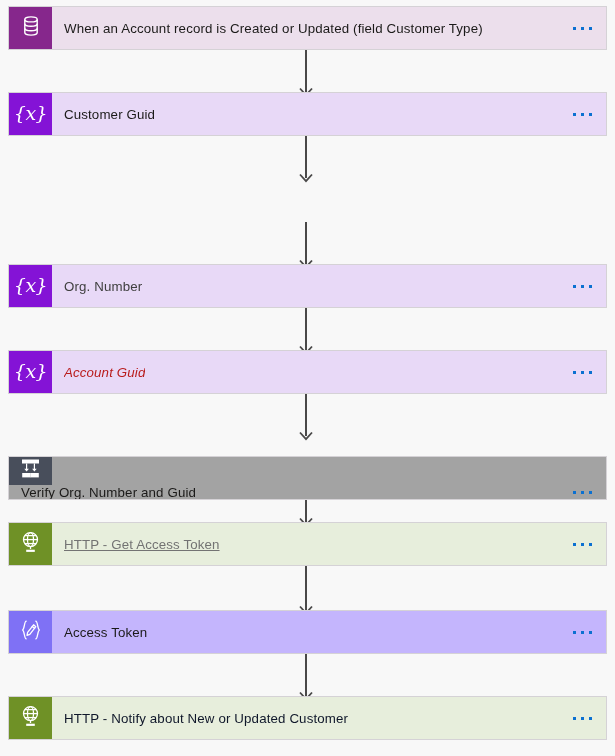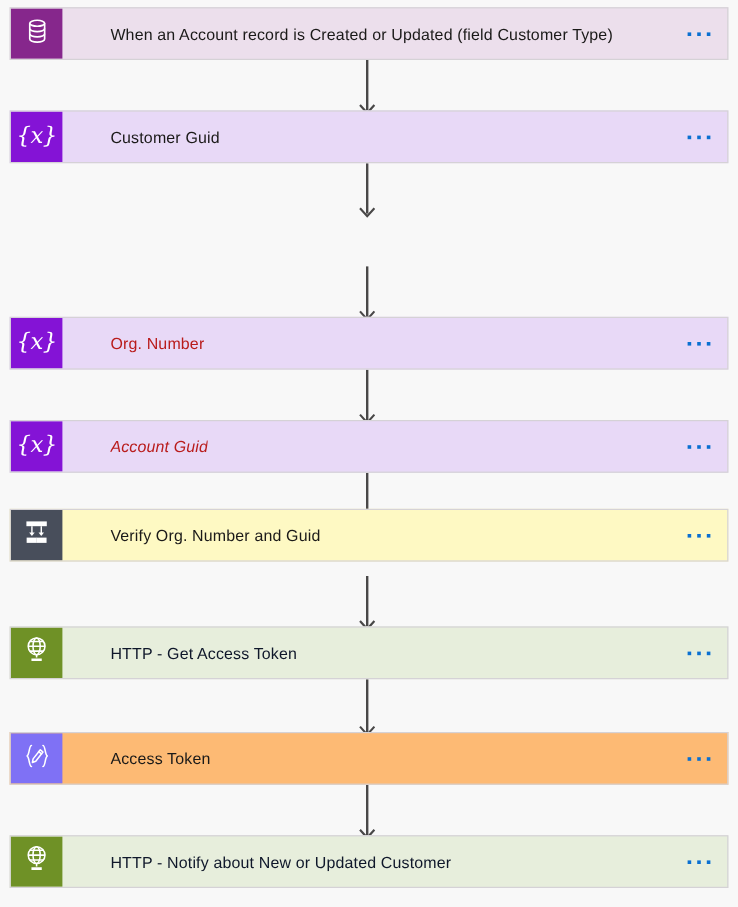--- a/index.html
+++ b/index.html
@@ -25,21 +25,20 @@
   .flow-node {
     position: absolute;
     left: 8px;
     width: 599px;
     height: 44px;
     box-sizing: border-box;
     border: 1px solid #d5d2d6;
     display: flex;
     align-items: stretch;
     overflow: hidden;
-    gap: 28px;
   }
   .node-icon {
     width: 43px;
     min-width: 43px;
     display: flex;
     align-items: center;
     justify-content: center;
   }
   .node-body {
     flex: 1 1 auto;
@@ -173,42 +172,42 @@
           <i style="background: rgb(11, 112, 209);"></i>
           <i style="background: rgb(11, 112, 209);"></i>
         </span>
       </div>
     </div>
     <div class="flow-node" style="top: 264px; background: rgb(232, 217, 247); border-color: rgb(213, 210, 214);">
       <div class="node-icon" style="background: rgb(132, 19, 214);">
         <span class="glyph"><span class="varbrace">{<i>x</i>}</span></span>
       </div>
       <div class="node-body">
-        <span class="node-title" style="color: #b91c1c;">Org. Number</span>
+        <span class="node-title" style="color: #404040;">Org. Number</span>
         <span class="node-menu" title="More commands">
           <i style="background: rgb(11, 112, 209);"></i>
           <i style="background: rgb(11, 112, 209);"></i>
           <i style="background: rgb(11, 112, 209);"></i>
         </span>
       </div>
     </div>
     <div class="flow-node" style="top: 350px; background: rgb(232, 217, 247); border-color: rgb(213, 210, 214);">
       <div class="node-icon" style="background: rgb(132, 19, 214);">
         <span class="glyph"><span class="varbrace">{<i>x</i>}</span></span>
       </div>
       <div class="node-body">
         <span class="node-title" style="color: #b91c1c; font-style: italic;">Account Guid</span>
         <span class="node-menu" title="More commands">
           <i style="background: rgb(11, 112, 209);"></i>
           <i style="background: rgb(11, 112, 209);"></i>
           <i style="background: rgb(11, 112, 209);"></i>
         </span>
       </div>
     </div>
-    <div class="flow-node" style="top: 424px; background: #fef9c3; border-color: rgb(213, 210, 214);">
+    <div class="flow-node" style="top: 456px; background: #a3a3a3; border-color: rgb(213, 210, 214); flex-direction: column;">
       <div class="node-icon" style="background: rgb(72, 78, 91);">
         <span class="glyph"><svg width="25" height="24" viewBox="0 0 25 24" fill="none">
             <rect x="4" y="2.5" width="17" height="4" fill="#ffffff"></rect>
             <path d="M8.6 6.5 V13.2" stroke="#ffffff" stroke-width="1.2"></path>
             <path d="M16.4 6.5 V13.2" stroke="#ffffff" stroke-width="1.2"></path>
             <path d="M6.3 11.8 L8.6 14.6 L10.9 11.8 Z" fill="#ffffff"></path>
             <path d="M14.1 11.8 L16.4 14.6 L18.7 11.8 Z" fill="#ffffff"></path>
             <rect x="4.2" y="16" width="8.4" height="4.4" fill="#ffffff"></rect>
             <rect x="12.4" y="16" width="8.4" height="4.4" fill="#ffffff"></rect>
           </svg></span>
@@ -228,29 +227,29 @@
             <circle cx="12.5" cy="9.6" r="7"></circle>
             <ellipse cx="12.5" cy="9.6" rx="3" ry="7"></ellipse>
             <path d="M5.5 9.6 H19.5"></path>
             <path d="M6.6 5.6 H18.4"></path>
             <path d="M6.6 13.6 H18.4"></path>
             <path d="M12.5 16.6 V19"></path>
             <path d="M8.2 20.8 H16.8" stroke-width="2.2"></path>
           </svg></span>
       </div>
       <div class="node-body">
-        <span class="node-title" style="color: #0f172a;">HTTP - Get Access Token</span>
-        <span class="node-menu" title="More commands">
-          <i style="background: rgb(11, 112, 209);"></i>
-          <i style="background: rgb(11, 112, 209);"></i>
-          <i style="background: rgb(11, 112, 209);"></i>
-        </span>
-      </div>
-    </div>
-    <div class="flow-node" style="top: 610px; background: #fdba74; border-color: rgb(213, 210, 214);">
+        <span class="node-title" style="color: #737373; text-decoration: underline;">HTTP - Get Access Token</span>
+        <span class="node-menu" title="More commands">
+          <i style="background: rgb(11, 112, 209);"></i>
+          <i style="background: rgb(11, 112, 209);"></i>
+          <i style="background: rgb(11, 112, 209);"></i>
+        </span>
+      </div>
+    </div>
+    <div class="flow-node" style="top: 610px; background: #c4b5fd; border-color: rgb(213, 210, 214);">
       <div class="node-icon" style="background: rgb(127, 113, 245);">
         <span class="glyph"><svg width="26" height="22" viewBox="0 0 26 22" fill="none" stroke="#ffffff" stroke-width="1.3" stroke-linecap="round" stroke-linejoin="round">
             <path d="M8.2 2.2 C6.2 2.2 6.6 10 4.6 11 C6.6 12 6.2 19.8 8.2 19.8"></path>
             <path d="M17.8 2.2 C19.8 2.2 19.4 10 21.4 11 C19.4 12 19.8 19.8 17.8 19.8"></path>
             <path d="M15.6 5.8 L9.6 13.4 L9.0 16.4 L11.8 15.3 L17.8 7.7 Z"></path>
             <path d="M14.2 7.4 L16.6 9.3"></path>
           </svg></span>
       </div>
       <div class="node-body">
         <span class="node-title" style="color: rgb(27, 26, 25);">Access Token</span>

